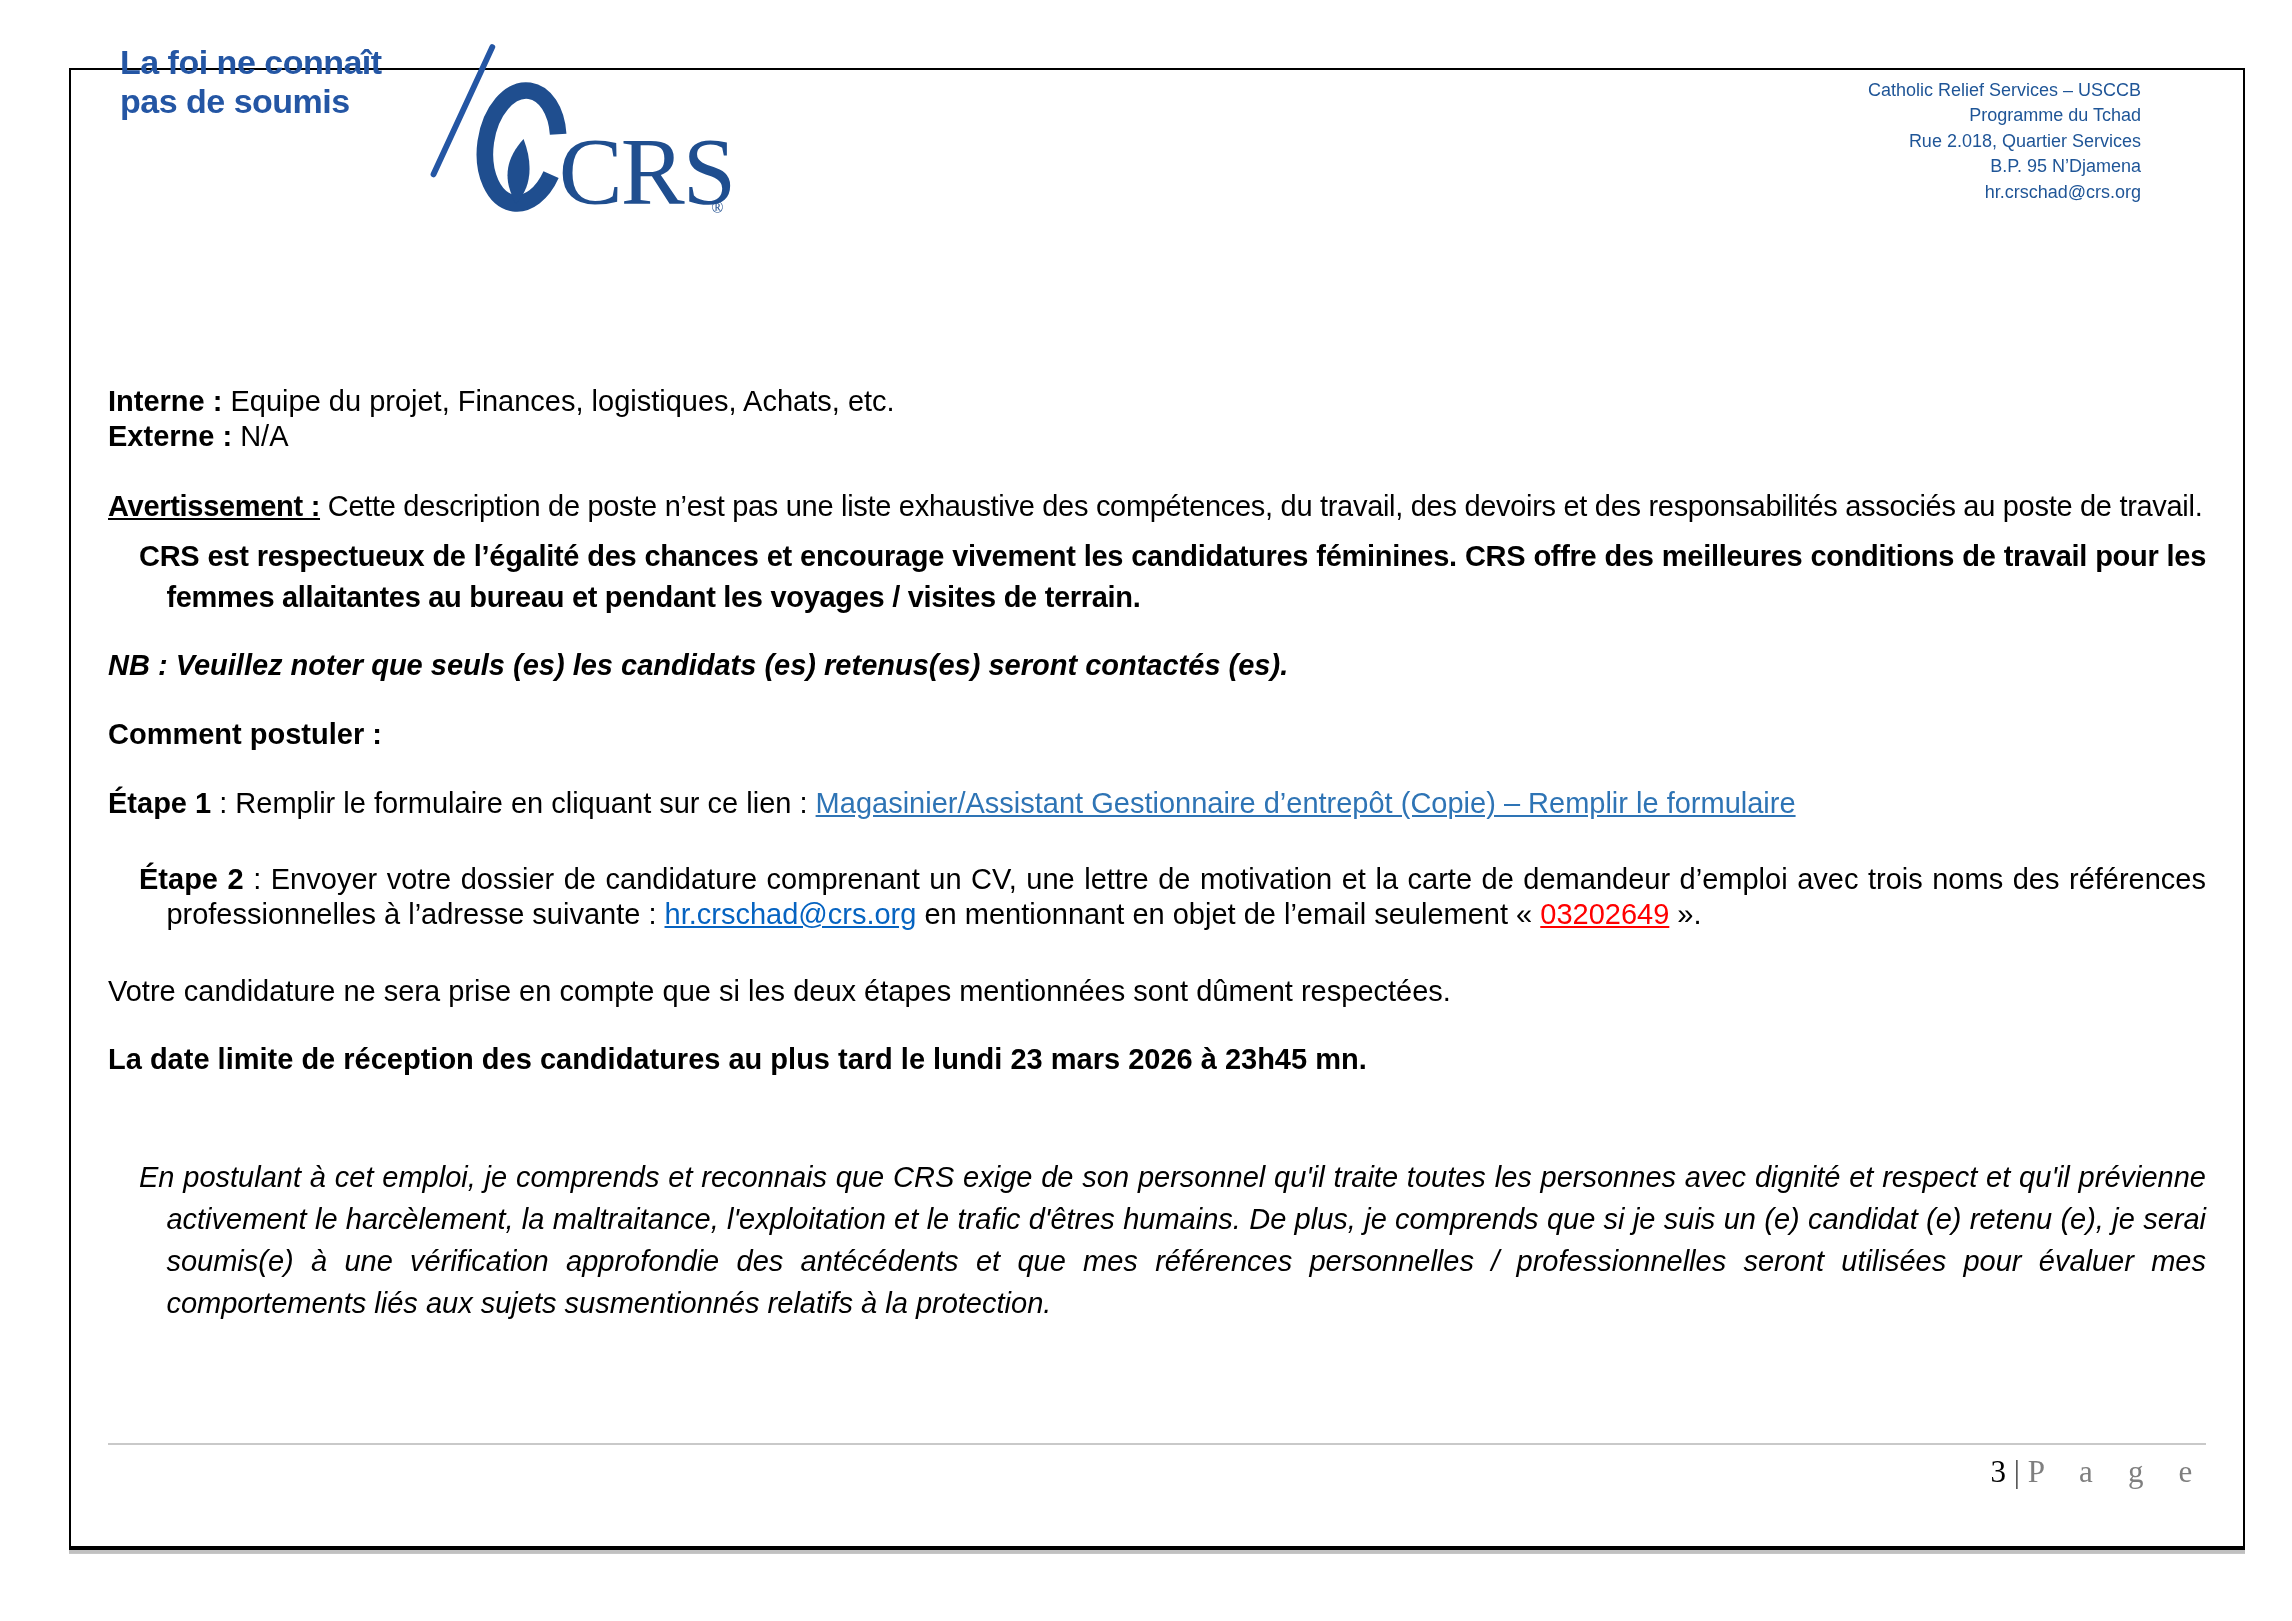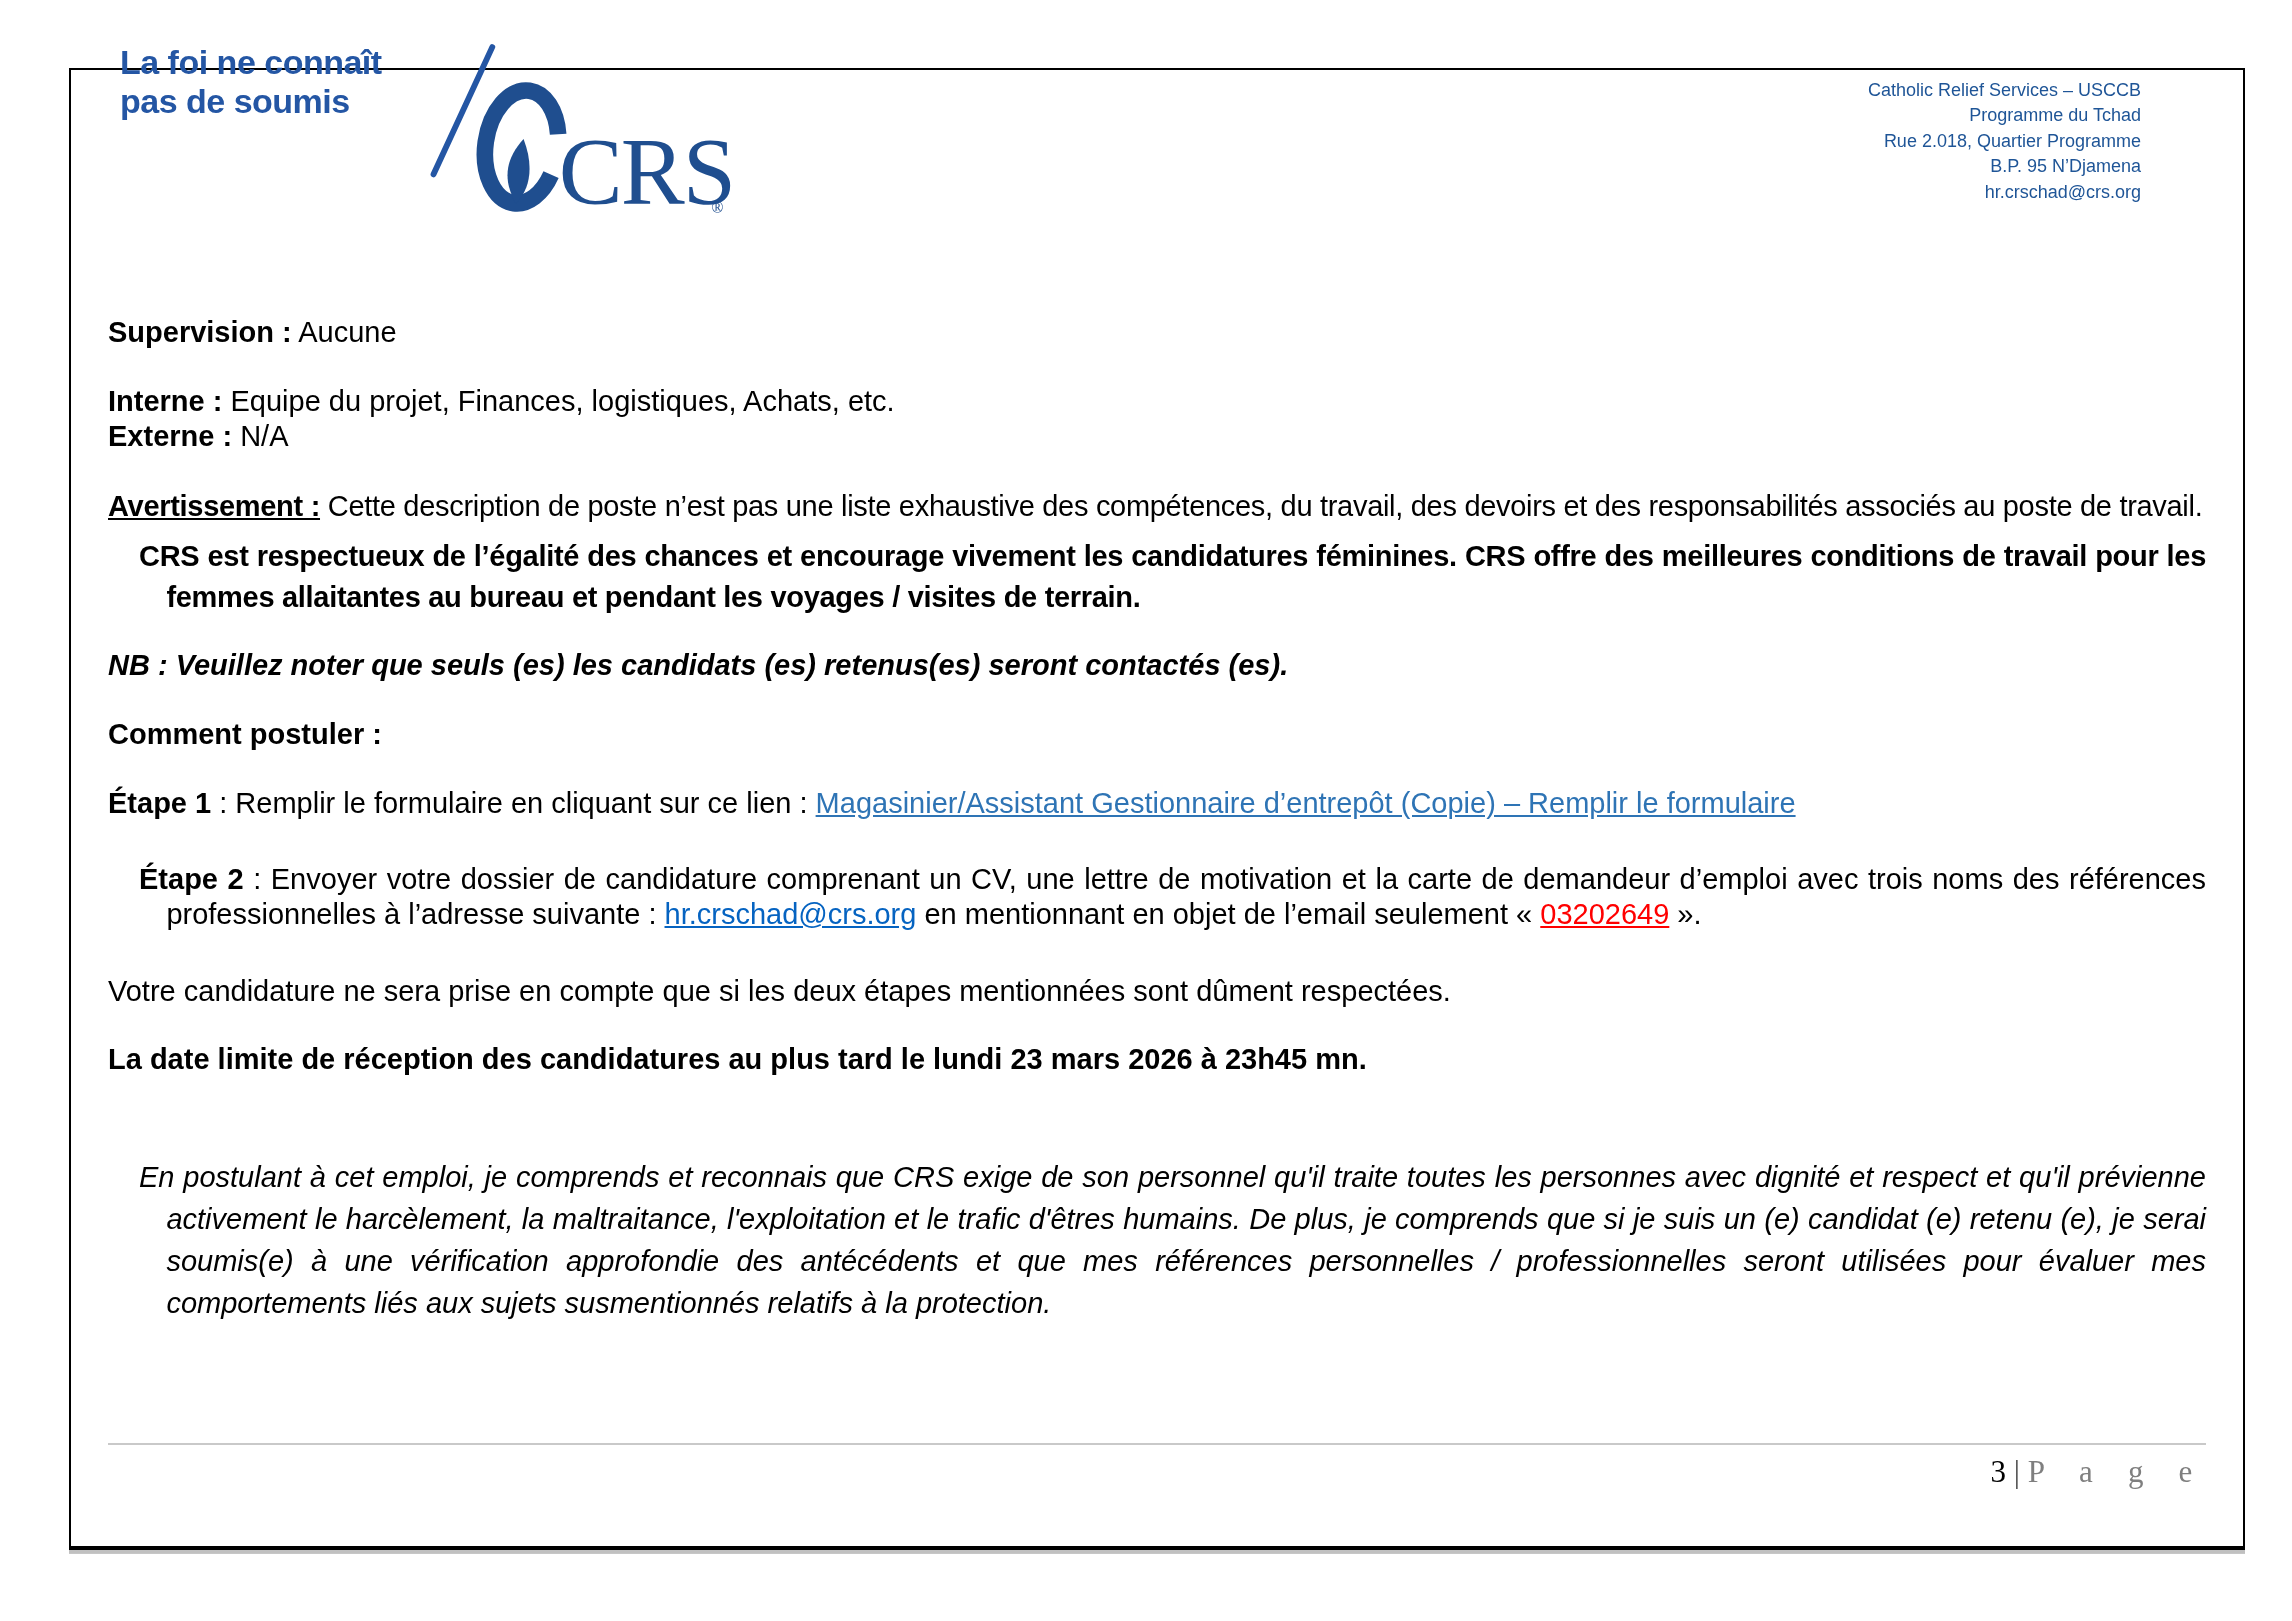--- a/index.html
+++ b/index.html
@@ -77,29 +77,25 @@
       <path d="M106 168 C 92 142 96 122 114 102 C 124 128 122 152 106 168 Z" fill="#1f4e8f"></path>
     </g>
 
     <text x="150" y="168" font-family="Liberation Serif, DejaVu Serif, serif" font-size="98" fill="#1f4e8f" letter-spacing="-2">CRS</text>
     <text x="306" y="178" font-family="Liberation Serif, DejaVu Serif, serif" font-size="16" fill="#1f4e8f">®</text>
   </svg>
 
   <div class="org-address">
     <div>Catholic Relief Services – USCCB</div>
     <div>Programme du Tchad</div>
-    <div>Rue 2.018, Quartier Programme</div>
+    <div>Rue 2.018, Quartier Services</div>
     <div>B.P. 95 N’Djamena</div>
     <div>hr.crschad@crs.org</div>
   </div>
 
-  <p class="para" style="top:245px">
-    <span class="b">Supervision :</span>
-    <span>Aucune</span>
-  </p>
 
   <p class="para" style="top:314px">
     <span class="b">Interne :</span>
     <span>Equipe du projet, Finances, logistiques, Achats, etc.</span>
   </p>
   <p class="para" style="top:349px">
     <span class="b">Externe :</span>
     <span>N/A</span>
   </p>
 

